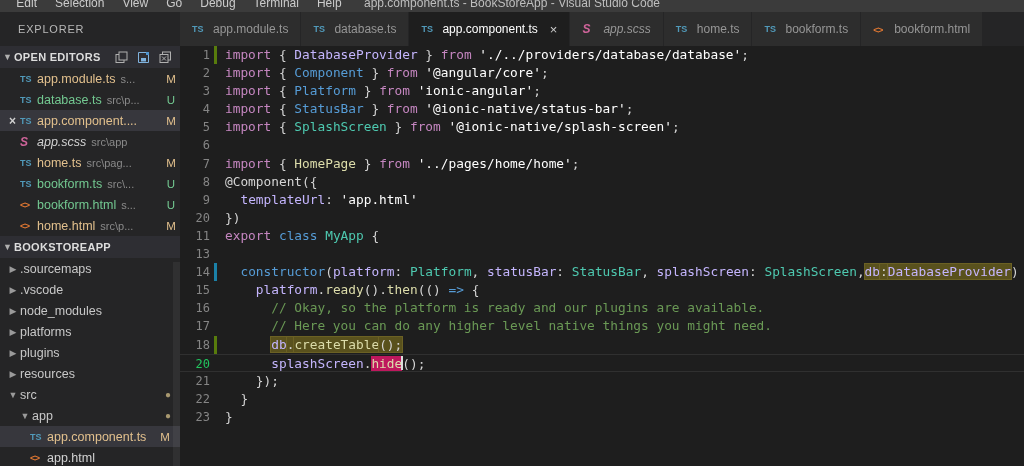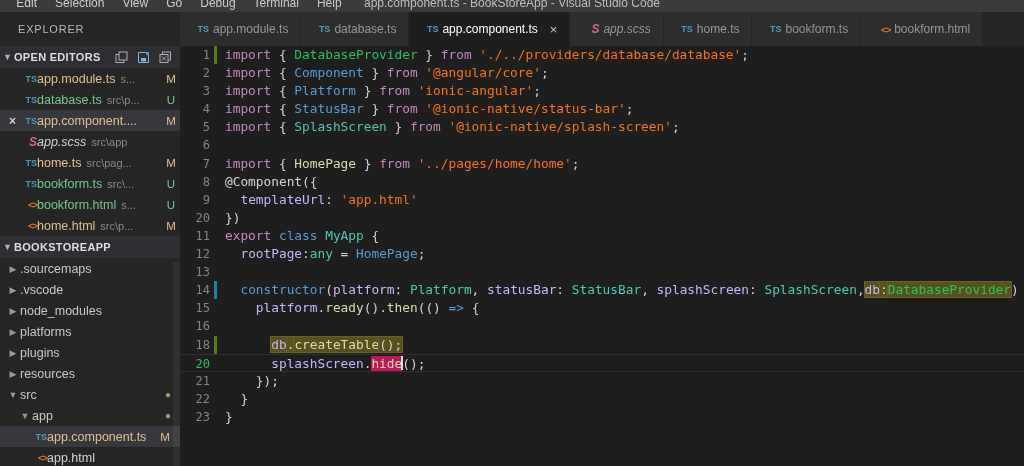--- a/index.html
+++ b/index.html
@@ -29,21 +29,21 @@
   .sec-chev { color:#b0b0b0; font-size:9px; width:13px; text-align:center; flex:none; }
   .sec-title { color:#dddddd; font-size:11px; font-weight:bold; letter-spacing:0.3px; flex:1;
                white-space:nowrap; overflow:hidden; }
   .sec-actions { display:flex; gap:9px; padding-right:8px; align-items:center; }
   .sec-actions svg { display:block; }
 
   .oe-row { height:21px; display:flex; align-items:center; padding-left:5px; font-size:12.5px;
             white-space:nowrap; overflow:hidden; }
   .oe-row.active { background:#37373d; }
   .x-slot { width:15px; flex:none; color:#d0d0d0; font-size:12px; text-align:center; font-weight:bold; }
-  .fic { width:17px; flex:none; text-align:right; font-family:"Liberation Sans",sans-serif; }
+  .fic { width:17px; flex:none; text-align:left; font-family:"Liberation Sans",sans-serif; }
   .fic-ts   { color:#519aba; font-weight:bold; font-size:9px; }
   .fic-sass { color:#cf649a; font-weight:bold; font-size:12px; font-style:italic; }
   .fic-html { color:#e37933; font-weight:bold; font-size:9.5px; letter-spacing:-1px; }
   .oe-name { flex:none; }
   .oe-name.italic { font-style:italic; }
   .oe-path { color:#8a8a8a; font-size:11px; margin-left:5px; flex:1; overflow:hidden; }
   .badge { flex:none; width:18px; text-align:center; font-size:11.5px; }
   .st-modified { color:#e2c08d; } .st-untracked { color:#73c991; } .st-plain { color:#d2d2d2; }
 
   .tree { flex:1; overflow:hidden; }
@@ -68,22 +68,22 @@
             font-family:"DejaVu Sans Mono", monospace; font-size:12.8px; }
   .cl { display:flex; height:18.1px; line-height:18.1px; }
   .cl.cur { border-top:1px solid #303030; border-bottom:1px solid #303030; }
   .ln { width:30px; flex:none; text-align:right; color:#858585; font-size:12px; }
   .cl.cur .ln { color:#22c55e; }
   .gbar { width:3px; flex:none; margin-left:4px; }
   .gbar.added { background:#587c0c; } .gbar.modified { background:#1b81a8; }
   .ct { margin-left:8px; position:relative; white-space:pre; flex:1; overflow:hidden; }
   .guide { position:absolute; top:0; bottom:0; width:1px; background:#3a3a3a; }
   .ct span { position:relative; }
-  .tk-kw{color:#c586c0} .tk-blue{color:#569cd6} .tk-teal{color:#4ec9b0} .tk-pale{color:#22c55e}
-  .tk-fn{color:#dcdcaa} .tk-var{color:#c4b5fd} .tk-str{color:#f97316} .tk-cmt{color:#6a9955}
+  .tk-kw{color:#c586c0} .tk-blue{color:#569cd6} .tk-teal{color:#4ec9b0} .tk-pale{color:#c4b5fd}
+  .tk-fn{color:#dcdcaa} .tk-var{color:#c4b5fd} .tk-str{color:#ffffff} .tk-cmt{color:#6a9955}
   .tk-pun{color:#d4d4d4}
   .hl { background:#59511d; box-shadow:0 0 0 1px #6b6124; }
   .sel { background:#be185d; }
   .cursor { display:inline-block; width:2px; height:14px; background:#dcdcdc;
             vertical-align:-2px; margin:0 -1px; position:relative; }
 </style>
 </head>
 <body>
 
 <div id="app">
@@ -326,43 +326,43 @@
             <span class="ln">20</span>
             <span class="gbar"></span>
             <span class="ct"><span class="tk-pun">})</span></span>
           </div>
           <div class="cl">
             <span class="ln">11</span>
             <span class="gbar"></span>
             <span class="ct"><span class="tk-kw">export</span><span class="tk-pun"> </span><span class="tk-blue">class</span><span class="tk-pun"> </span><span class="tk-teal">MyApp</span><span class="tk-pun"> {</span></span>
           </div>
           <div class="cl">
-            <span class="ln">12</span>
-            <span class="gbar"></span>
-            <span class="ct"><span class="guide" style="left: 0px;"></span><span class="tk-pun">  </span><span class="tk-var">rootPage</span><span class="tk-pun">:</span><span class="tk-teal">any</span><span class="tk-pun"> = </span><span class="tk-blue">HomePage</span><span class="tk-pun">;</span></span>
-          </div>
-          <div class="cl">
             <span class="ln">13</span>
             <span class="gbar"></span>
             <span class="ct"><span class="guide" style="left: 0px;"></span></span>
           </div>
           <div class="cl">
             <span class="ln">14</span>
             <span class="gbar modified"></span>
             <span class="ct"><span class="guide" style="left: 0px;"></span><span class="tk-pun">  </span><span class="tk-blue">constructor</span><span class="tk-pun">(</span><span class="tk-var">platform</span><span class="tk-pun">: </span><span class="tk-teal">Platform</span><span class="tk-pun">, </span><span class="tk-var">statusBar</span><span class="tk-pun">: </span><span class="tk-teal">StatusBar</span><span class="tk-pun">, </span><span class="tk-var">splashScreen</span><span class="tk-pun">: </span><span class="tk-teal">SplashScreen</span><span class="tk-pun">,</span><span class="tk-var hl">db</span><span class="tk-pun hl">:</span><span class="tk-pale hl">DatabaseProvider</span><span class="tk-pun">) {</span></span>
           </div>
           <div class="cl">
             <span class="ln">15</span>
             <span class="gbar"></span>
             <span class="ct"><span class="guide" style="left: 0px;"></span><span class="guide" style="left: 15.412px;"></span><span class="tk-pun">    </span><span class="tk-var">platform</span><span class="tk-pun">.</span><span class="tk-fn">ready</span><span class="tk-pun">().</span><span class="tk-fn">then</span><span class="tk-pun">(() </span><span class="tk-blue">=&gt;</span><span class="tk-pun"> {</span></span>
           </div>
           <div class="cl">
             <span class="ln">16</span>
             <span class="gbar"></span>
-            <span class="ct"><span class="guide" style="left: 0px;"></span><span class="guide" style="left: 15.412px;"></span><span class="guide" style="left: 30.824px;"></span><span class="tk-pun">      </span></span>
+            <span class="ct"><span class="guide" style="left: 0px;"></span><span class="guide" style="left: 15.412px;"></span><span class="guide" style="left: 30.824px;"></span><span class="tk-pun">      </span><span class="tk-cmt">// Okay, so the platform is ready and our plugins are available.</span></span>
+          </div>
+          <div class="cl">
+            <span class="ln">17</span>
+            <span class="gbar"></span>
+            <span class="ct"><span class="guide" style="left: 0px;"></span><span class="guide" style="left: 15.412px;"></span><span class="guide" style="left: 30.824px;"></span><span class="tk-pun">      </span><span class="tk-cmt">// Here you can do any higher level native things you might need.</span></span>
           </div>
           <div class="cl">
             <span class="ln">18</span>
             <span class="gbar added"></span>
             <span class="ct"><span class="guide" style="left: 0px;"></span><span class="guide" style="left: 15.412px;"></span><span class="guide" style="left: 30.824px;"></span><span class="tk-pun">      </span><span class="tk-var hl">db</span><span class="tk-pun hl">.</span><span class="tk-fn hl">createTable</span><span class="tk-pun hl">();</span></span>
           </div>
           <div class="cl cur">
             <span class="ln">20</span>
             <span class="gbar"></span>
             <span class="ct"><span class="guide" style="left: 0px;"></span><span class="guide" style="left: 15.412px;"></span><span class="guide" style="left: 30.824px;"></span><span class="tk-pun">      </span><span class="tk-var">splashScreen</span><span class="tk-pun">.</span><span class="tk-fn sel">hide</span><span class="cursor"></span><span class="tk-pun">();</span></span>

